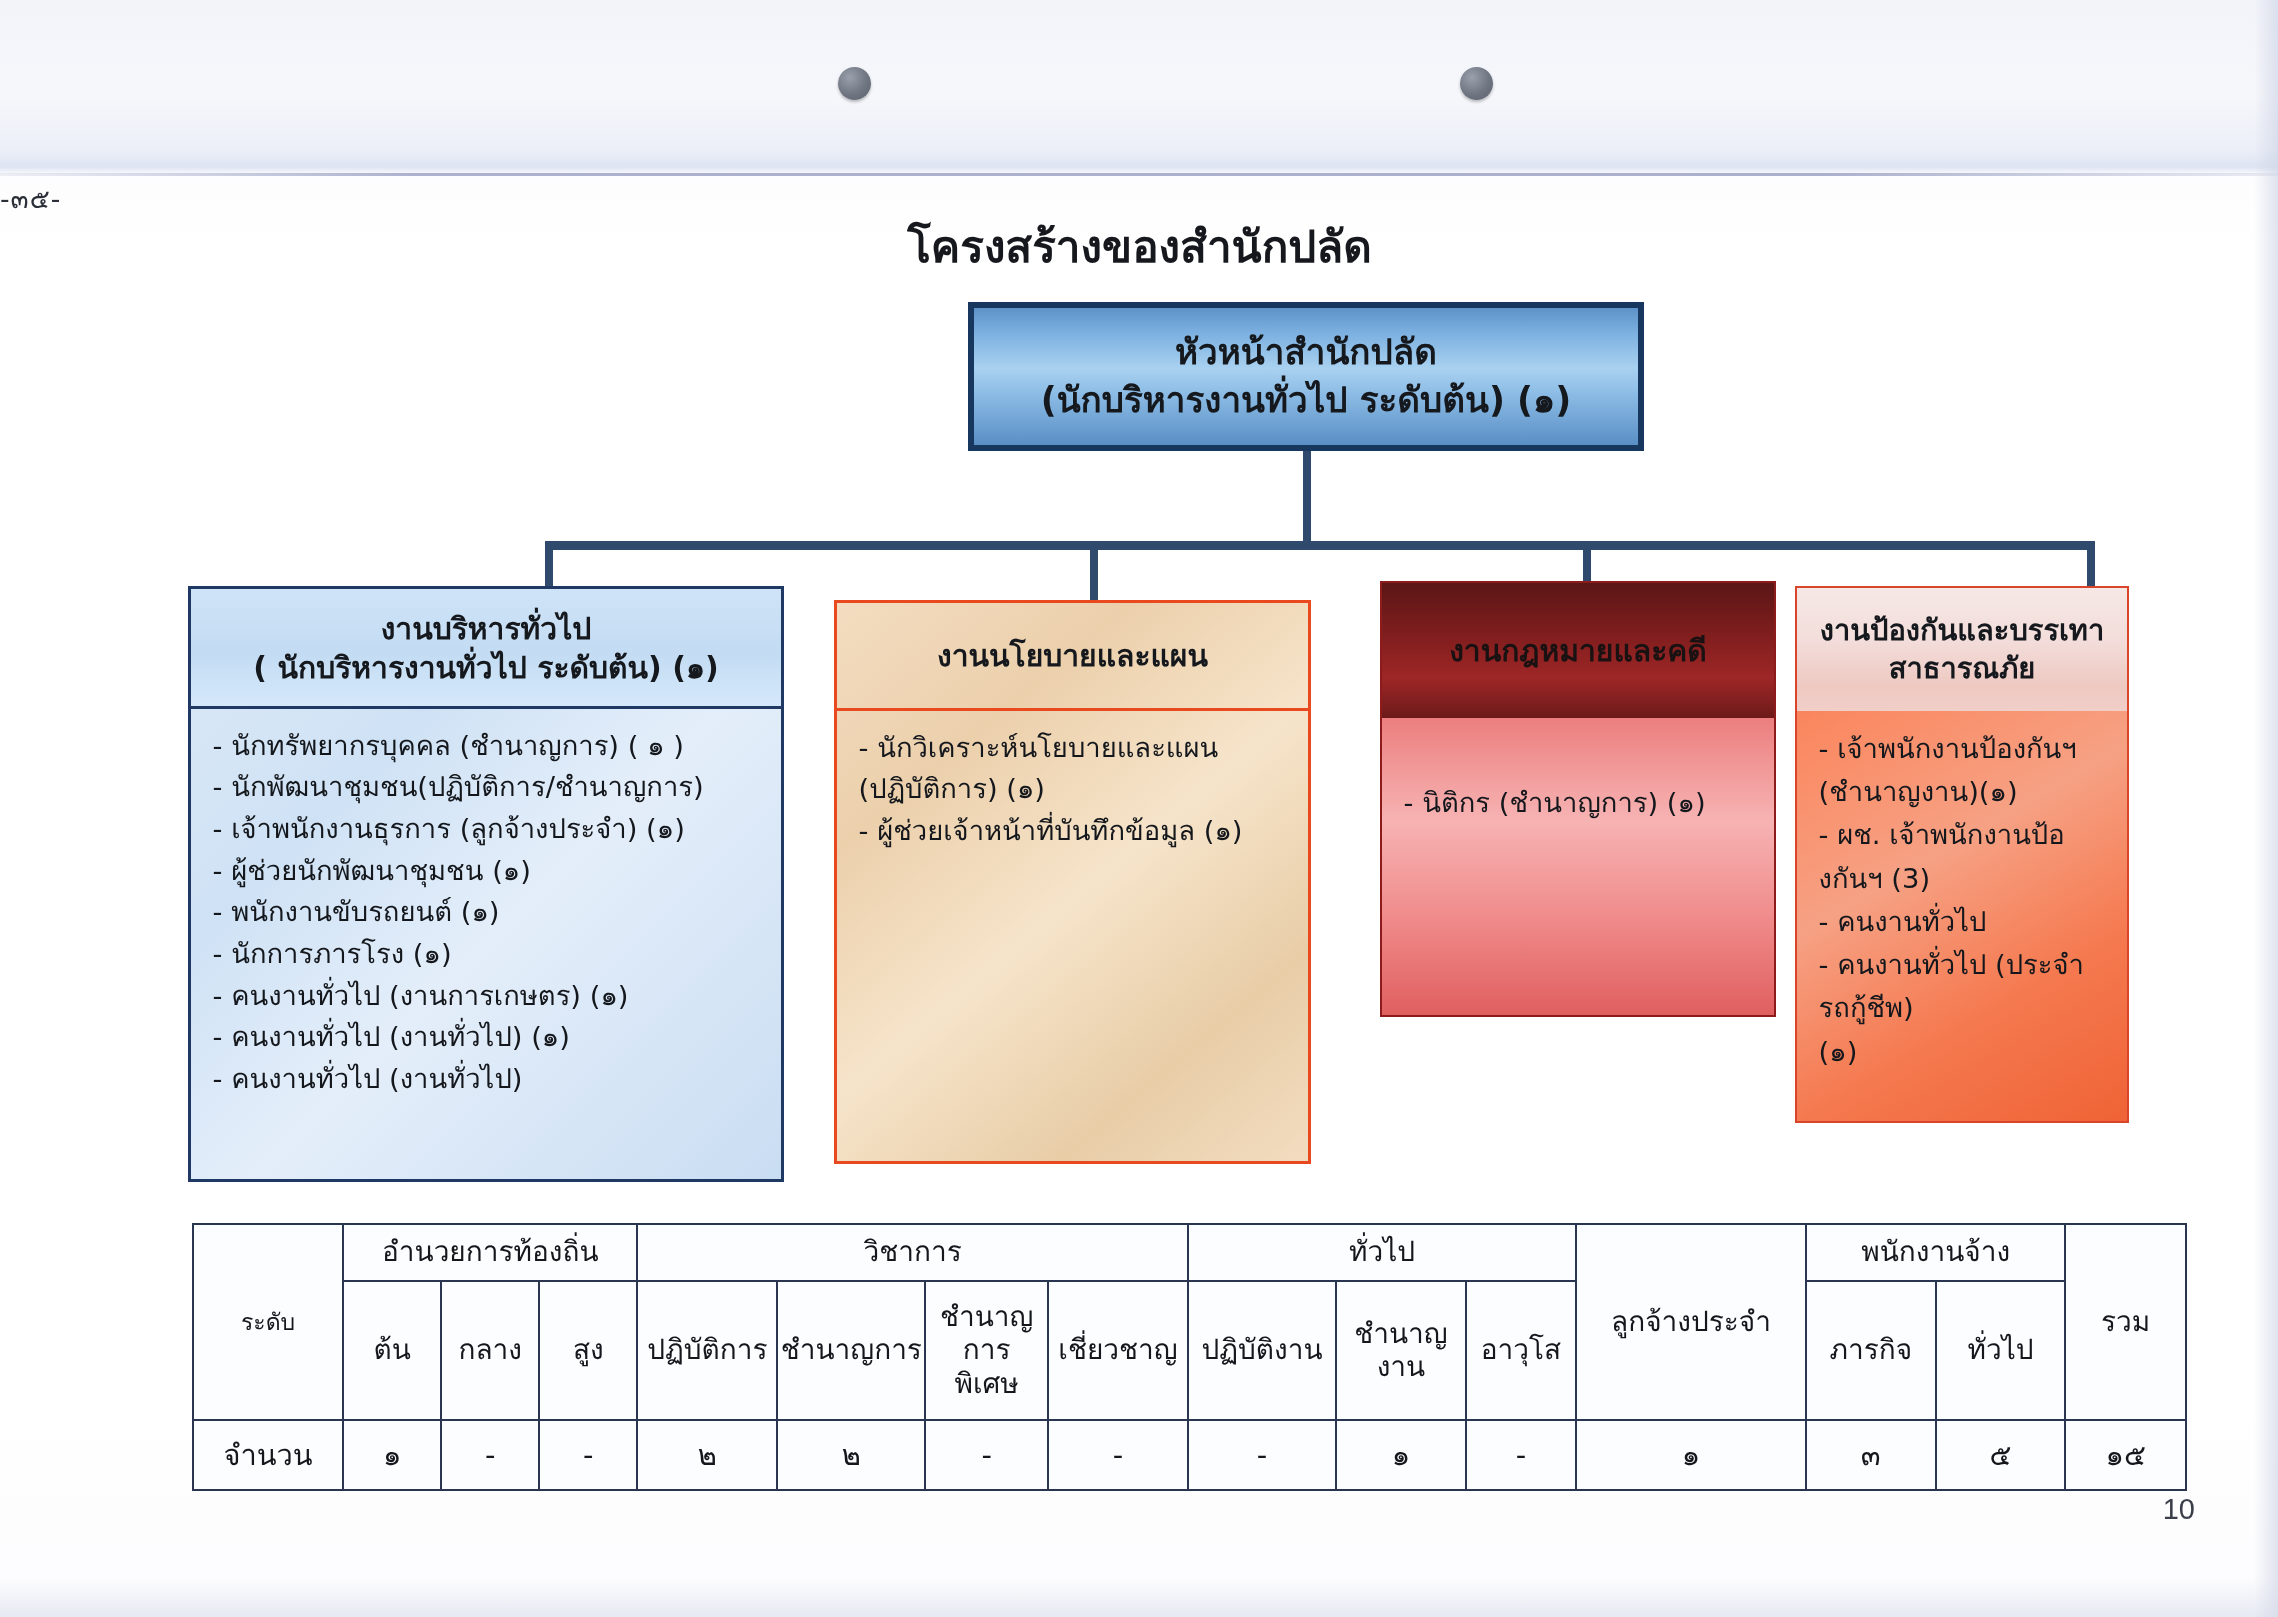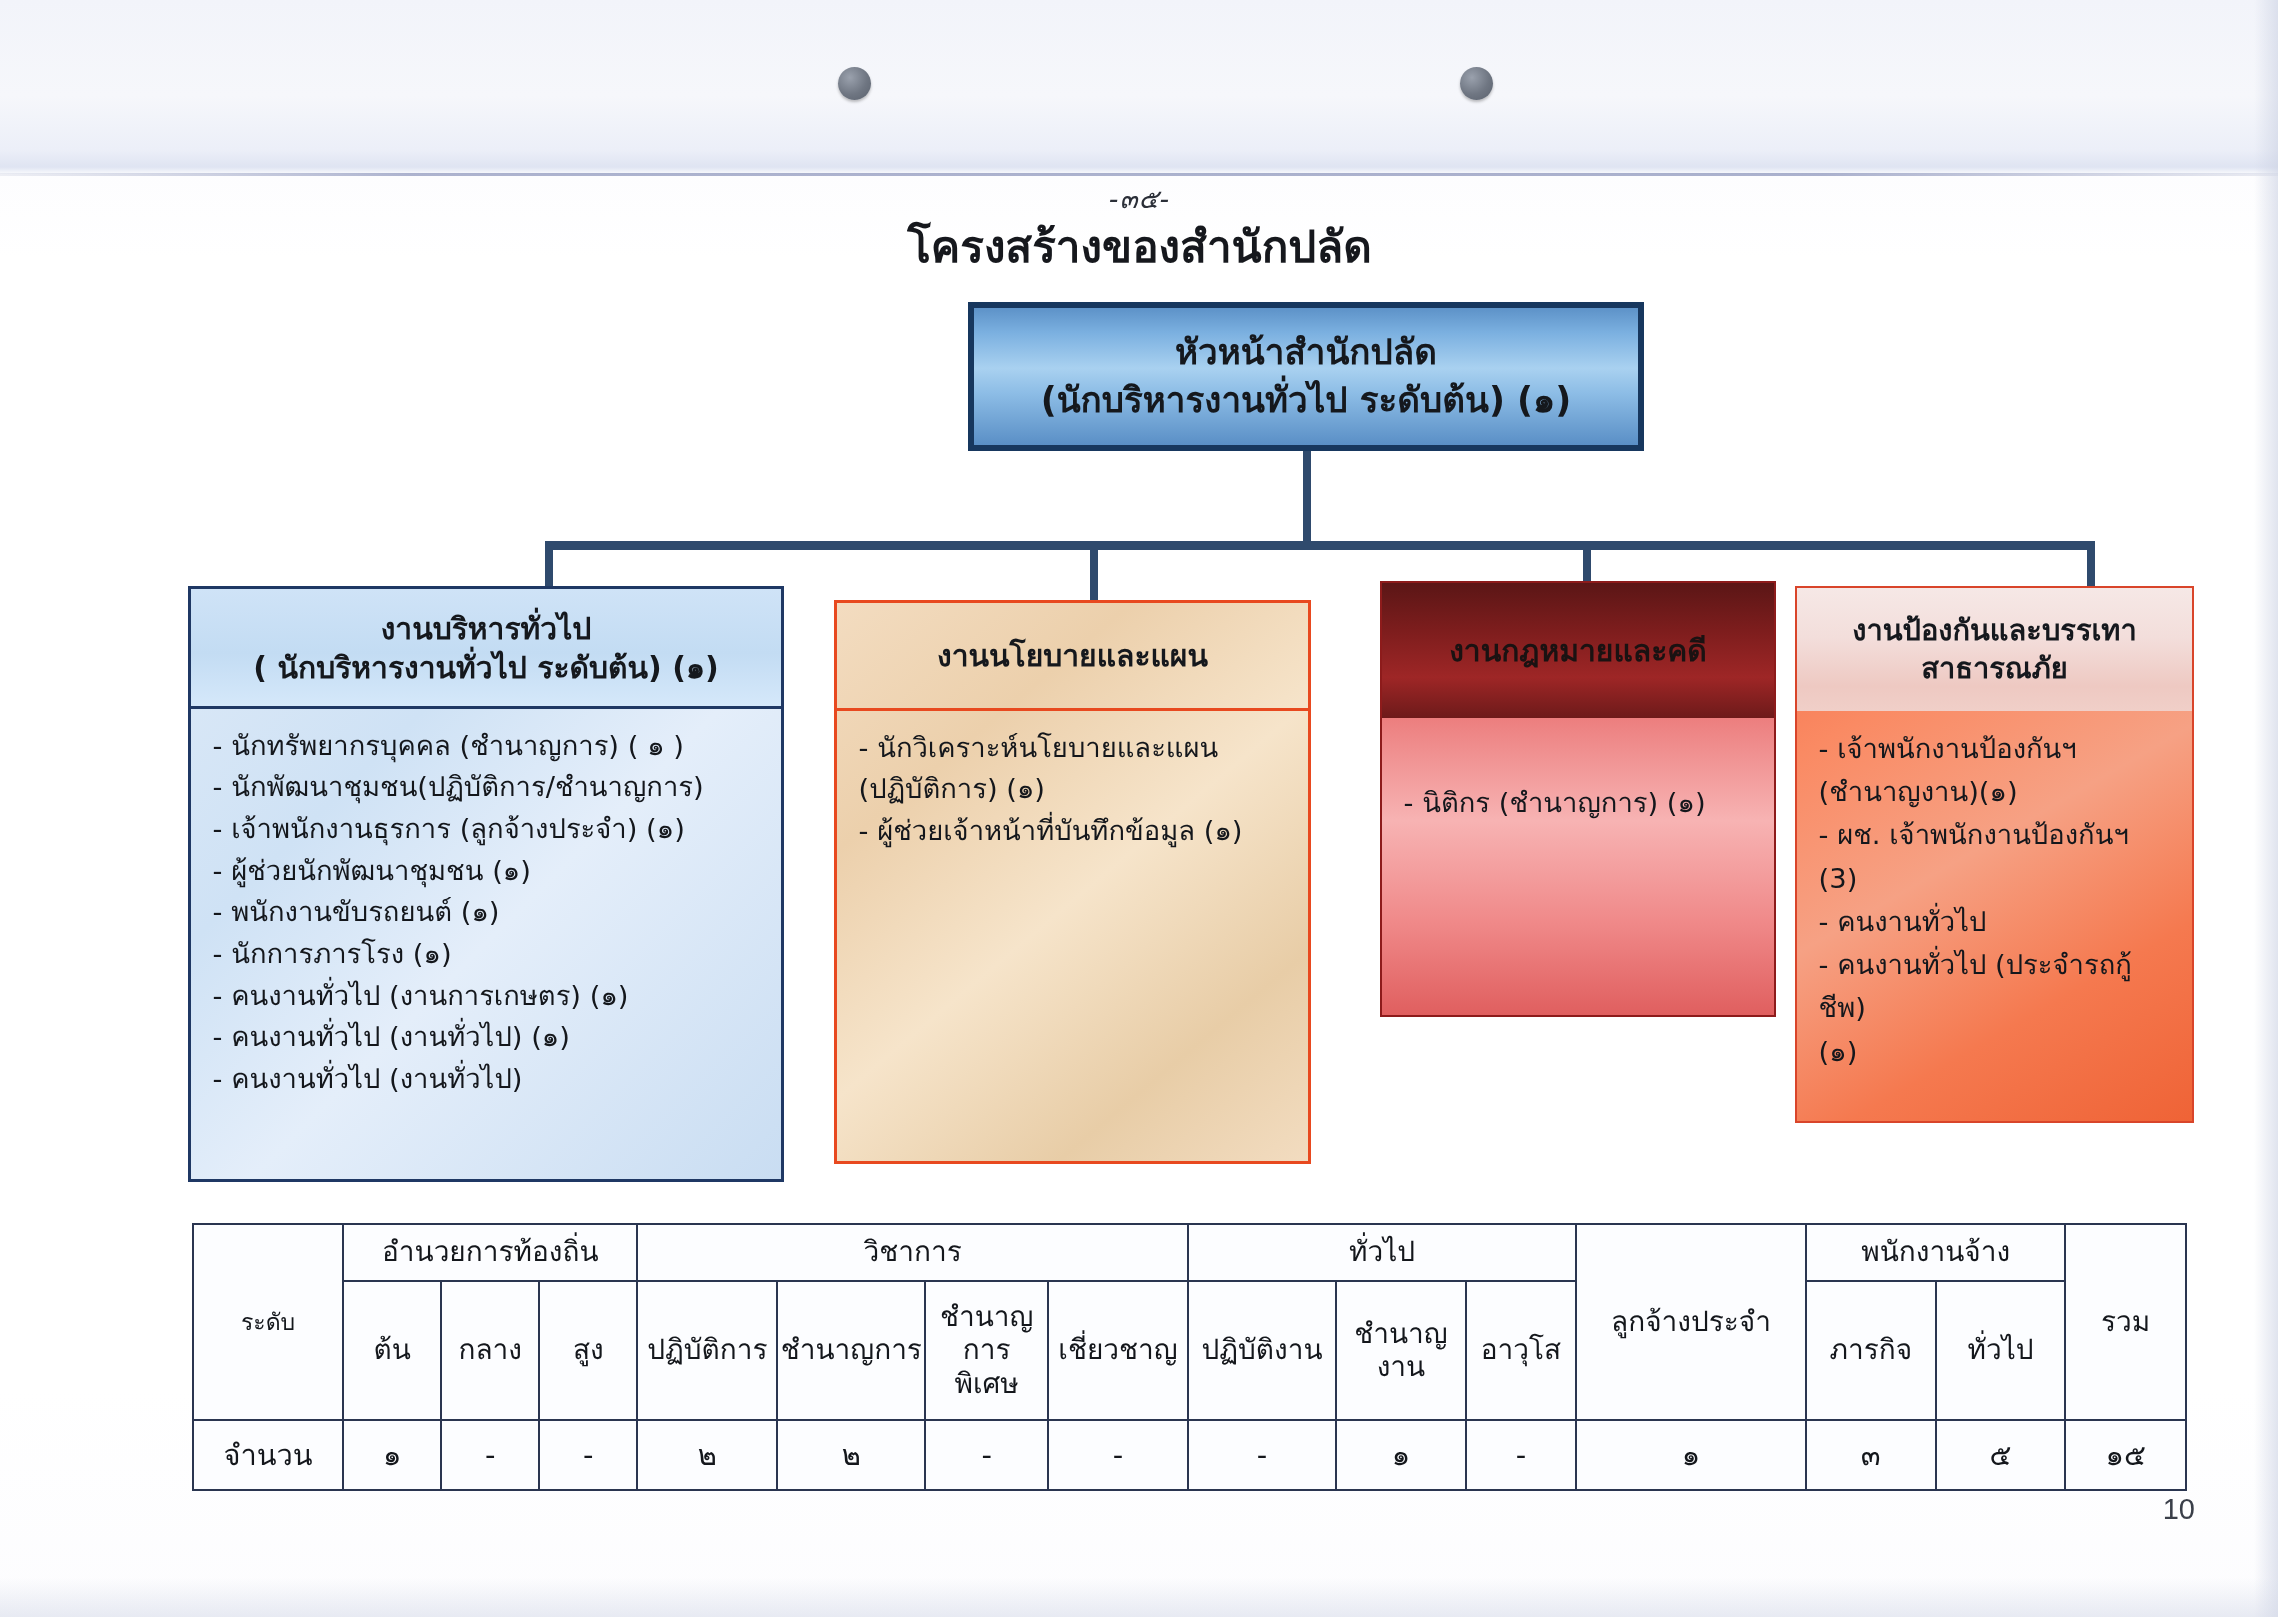--- a/index.html
+++ b/index.html
@@ -50,25 +50,23 @@
     position: absolute;
     left: 0; bottom: 0; width: 2279px; height: 39px;
     background: linear-gradient(0deg, rgba(214,219,233,.55), rgba(255,255,255,0));
   }
 
   
   .page-marker {
     position: absolute;
     left: 0; top: 178px;
     width: 2279px;
-    text-align: center;
     font-size: 26.5px;
     color: #2b2f38;
     letter-spacing: 1px;
-    font-style: italic;
   }
   .doc-title {
     position: absolute;
     left: 0; top: 211px;
     width: 2279px;
     text-align: center;
     font-size: 44px;
     font-weight: bold;
     color: #16181d;
   }
@@ -187,21 +185,21 @@
   .unit-3 .head {
     height: 135px;
     background: linear-gradient(180deg,#5b1616 0%, #7d1d1d 35%, #9e2626 70%, #6d1a1a 100%);
   }
   .unit-3 .head .line { color: #1a1212; }
   .unit-3 .body { padding-top: 64px; }
 
   
   .unit-4 {
     left: 1795px; top: 586px;
-    width: 399px; height: 537px;
+    width: 334px; height: 537px;
     border: 2.9px solid #d9452a;
     background: linear-gradient(150deg,#f4714c 0%, #fa8a63 22%, #f6a184 48%, #f5794f 74%, #ef6336 100%);
   }
   .unit-4 .head {
     height: 123px;
     background: linear-gradient(180deg,#f6e8e6 0%, #f3dedb 40%, #eec9c2 80%, #f0cfc8 100%);
   }
   .unit-4 .head .line { font-size: 29px; }
   .unit-4 .body .item { line-height: 1.58; }
 

